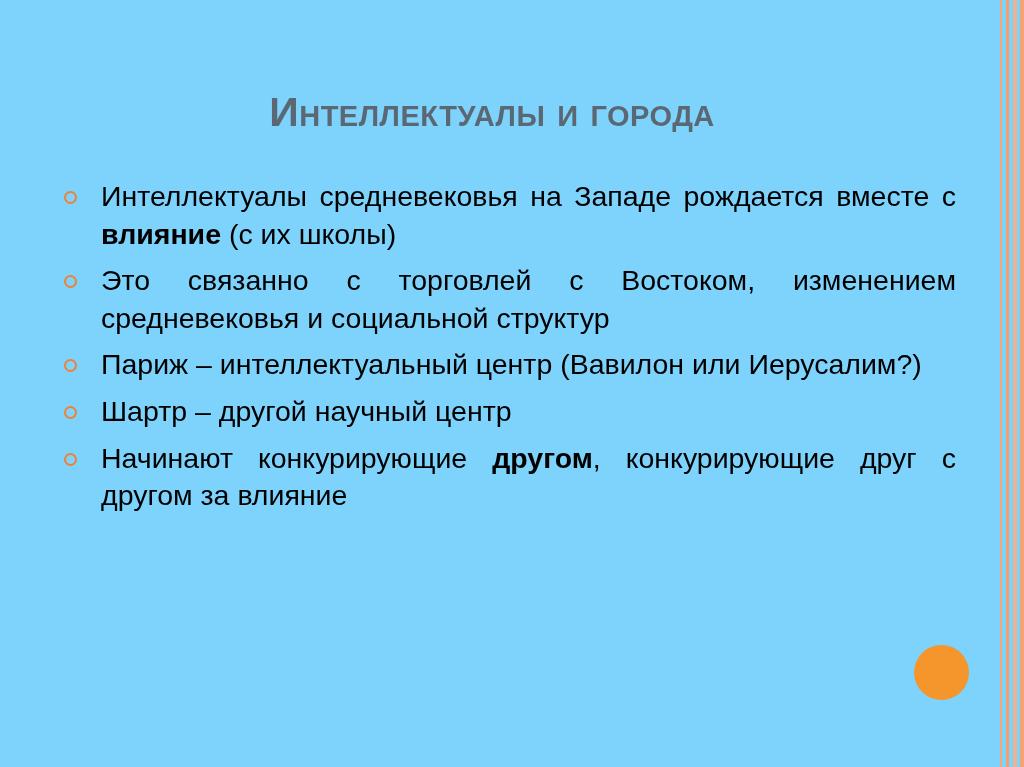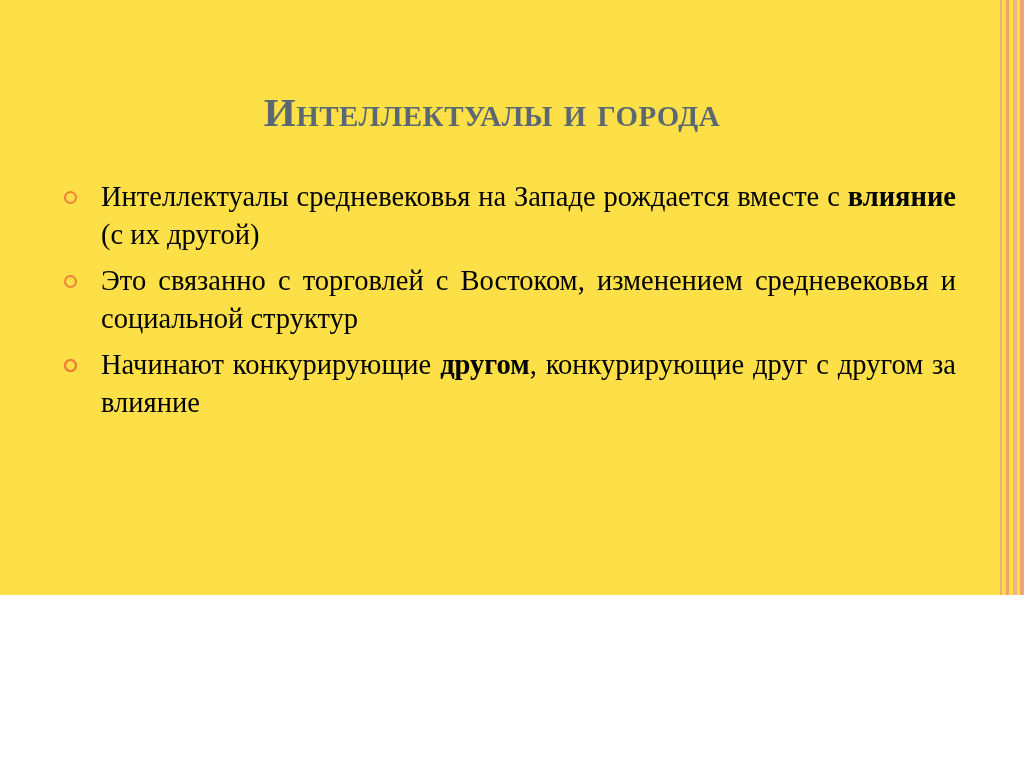--- a/index.html
+++ b/index.html
@@ -3,24 +3,24 @@
 <meta charset="utf-8">
 <style>
   html, body {
     margin: 0;
     padding: 0;
     background: #ffffff;
   }
   .slide {
     position: relative;
     width: 1024px;
-    height: 595px;
-    background: #fde047;
+    height: 767px;
+    background: #7dd3fc;
     overflow: hidden;
-    font-family: Liberation Serif, serif;
+    font-family: Liberation Sans, sans-serif;
   }
 
   
   .edge-stripes {
     position: absolute;
     top: 0;
     right: 0;
     height: 767px;
     width: 28px;
   }
@@ -101,22 +101,22 @@
     <div class="stripe stripe-a"></div>
     <div class="stripe stripe-b"></div>
     <div class="stripe stripe-c"></div>
     <div class="stripe stripe-d"></div>
   </div>
 
   <h1 class="title">Интеллектуалы и города</h1>
 
   <div class="content">
     <ul class="bullets" id="bullet-list">
-        <li><span class="bullet-marker"></span><span class="txt"><span>Интеллектуалы средневековья на Западе рождается вместе с </span><b>влияние</b><span> (с их другой)</span></span></li>
+        <li><span class="bullet-marker"></span><span class="txt"><span>Интеллектуалы средневековья на Западе рождается вместе с </span><b>влияние</b><span> (с их школы)</span></span></li>
         <li><span class="bullet-marker"></span><span class="txt"><span>Это связанно с торговлей с Востоком, изменением средневековья и социальной структур</span></span></li>
-        <li><span class="bullet-marker"></span></li>
-        <li><span class="bullet-marker"></span></li>
+        <li><span class="bullet-marker"></span><span class="txt"><span>Париж – интеллектуальный центр (Вавилон или Иерусалим?)</span></span></li>
+        <li><span class="bullet-marker"></span><span class="txt"><span>Шартр – другой научный центр</span></span></li>
         <li><span class="bullet-marker"></span><span class="txt"><span>Начинают конкурирующие </span><b>другом</b><span>, конкурирующие друг с другом за влияние</span></span></li>
       </ul>
   </div>
 
   <div class="circle-deco"></div>
 </div>
 
 </body></html>

